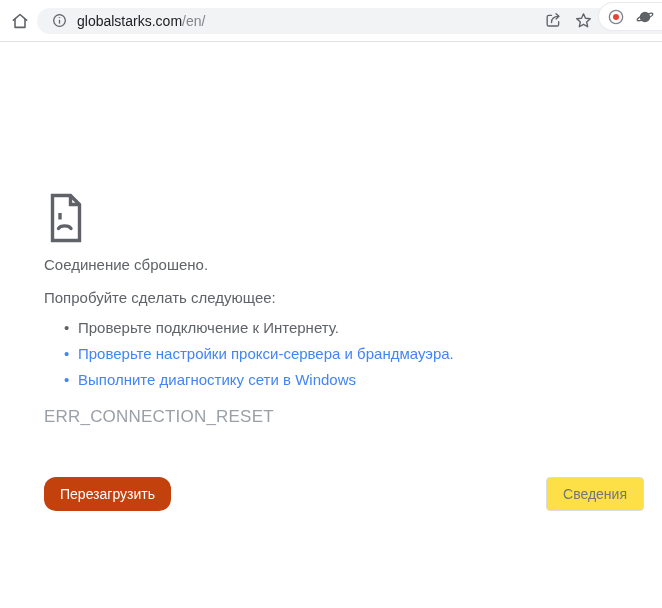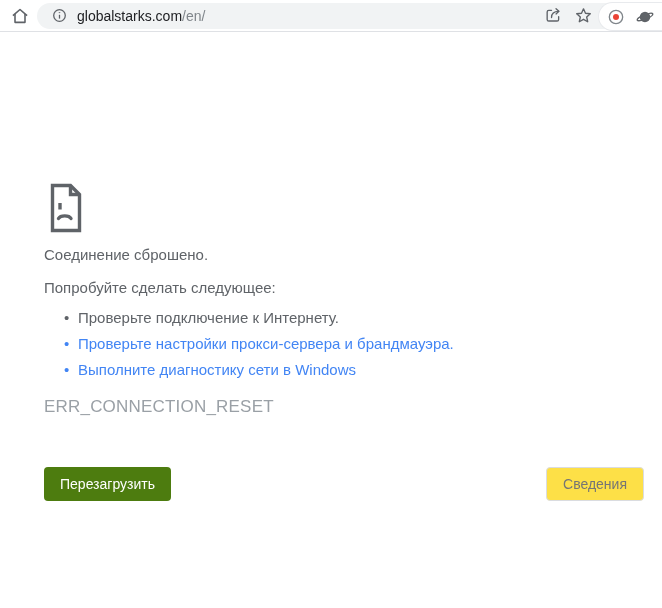--- a/index.html
+++ b/index.html
@@ -1,20 +1,20 @@
 <!DOCTYPE html>
 <html><head>
 <meta charset="utf-8">
 <style>
   * { margin: 0; padding: 0; box-sizing: border-box; }
   html, body { width: 662px; height: 608px; background: #ffffff;
     font-family: "Liberation Sans", "DejaVu Sans", sans-serif; overflow: hidden; }
 
   
-  .toolbar { position: relative; height: 32px; background: #ffffff;
+  .toolbar { position: relative; height: 42px; background: #ffffff;
     border-bottom: 1px solid #dfe1e5; display: flex; align-items: center; }
   .home-btn { width: 28px; height: 28px; margin-left: 6px; display: flex;
     align-items: center; justify-content: center; flex: 0 0 auto; cursor: pointer; }
   .omnibox { position: relative; flex: 1 1 auto; height: 26px; margin-left: 3px;
     background: #f1f3f4; border-radius: 14px 0 0 14px; display: flex;
     align-items: center; padding-left: 11px; min-width: 0; }
   .omnibox .info-wrap { width: 22px; height: 22px; display: flex; align-items: center;
     justify-content: center; cursor: pointer; flex: 0 0 auto; }
   .url-text { margin-left: 7px; font-size: 14px; color: #202124; white-space: nowrap;
     overflow: hidden; flex: 1 1 auto; }
@@ -40,22 +40,22 @@
     font-size: 15px; color: #5f6368; }
   ul.suggestions li::before { content: "\2022"; position: absolute; left: 20px;
     font-size: 15px; }
   ul.suggestions li.plain::before { color: #5f6368; }
   ul.suggestions li.linked::before { color: #4285f4; }
   ul.suggestions li a { color: #4285f4; text-decoration: none; cursor: pointer; }
   .err-code { margin-top: 14px; font-size: 17px; color: #9aa0a6;
     letter-spacing: 0.2px; }
   .btn-row { margin-top: 50px; display: flex; align-items: center;
     justify-content: space-between; }
-  .btn-reload { background: #4d7c0f; color: #ffffff; border: none;
-    border-radius: 4px; font-size: 14px; font-family: inherit;
+  .btn-reload { background: #c2410c; color: #ffffff; border: none;
+    border-radius: 12px; font-size: 14px; font-family: inherit;
     padding: 9px 16px; cursor: pointer; }
   .btn-details { background: #fde047; color: #757575; border: 1px solid #dadce0;
     border-radius: 4px; font-size: 14px; font-family: inherit;
     padding: 8px 16px; cursor: pointer; }
 
   svg { display: block; }
 </style>
 </head>
 <body>
 

